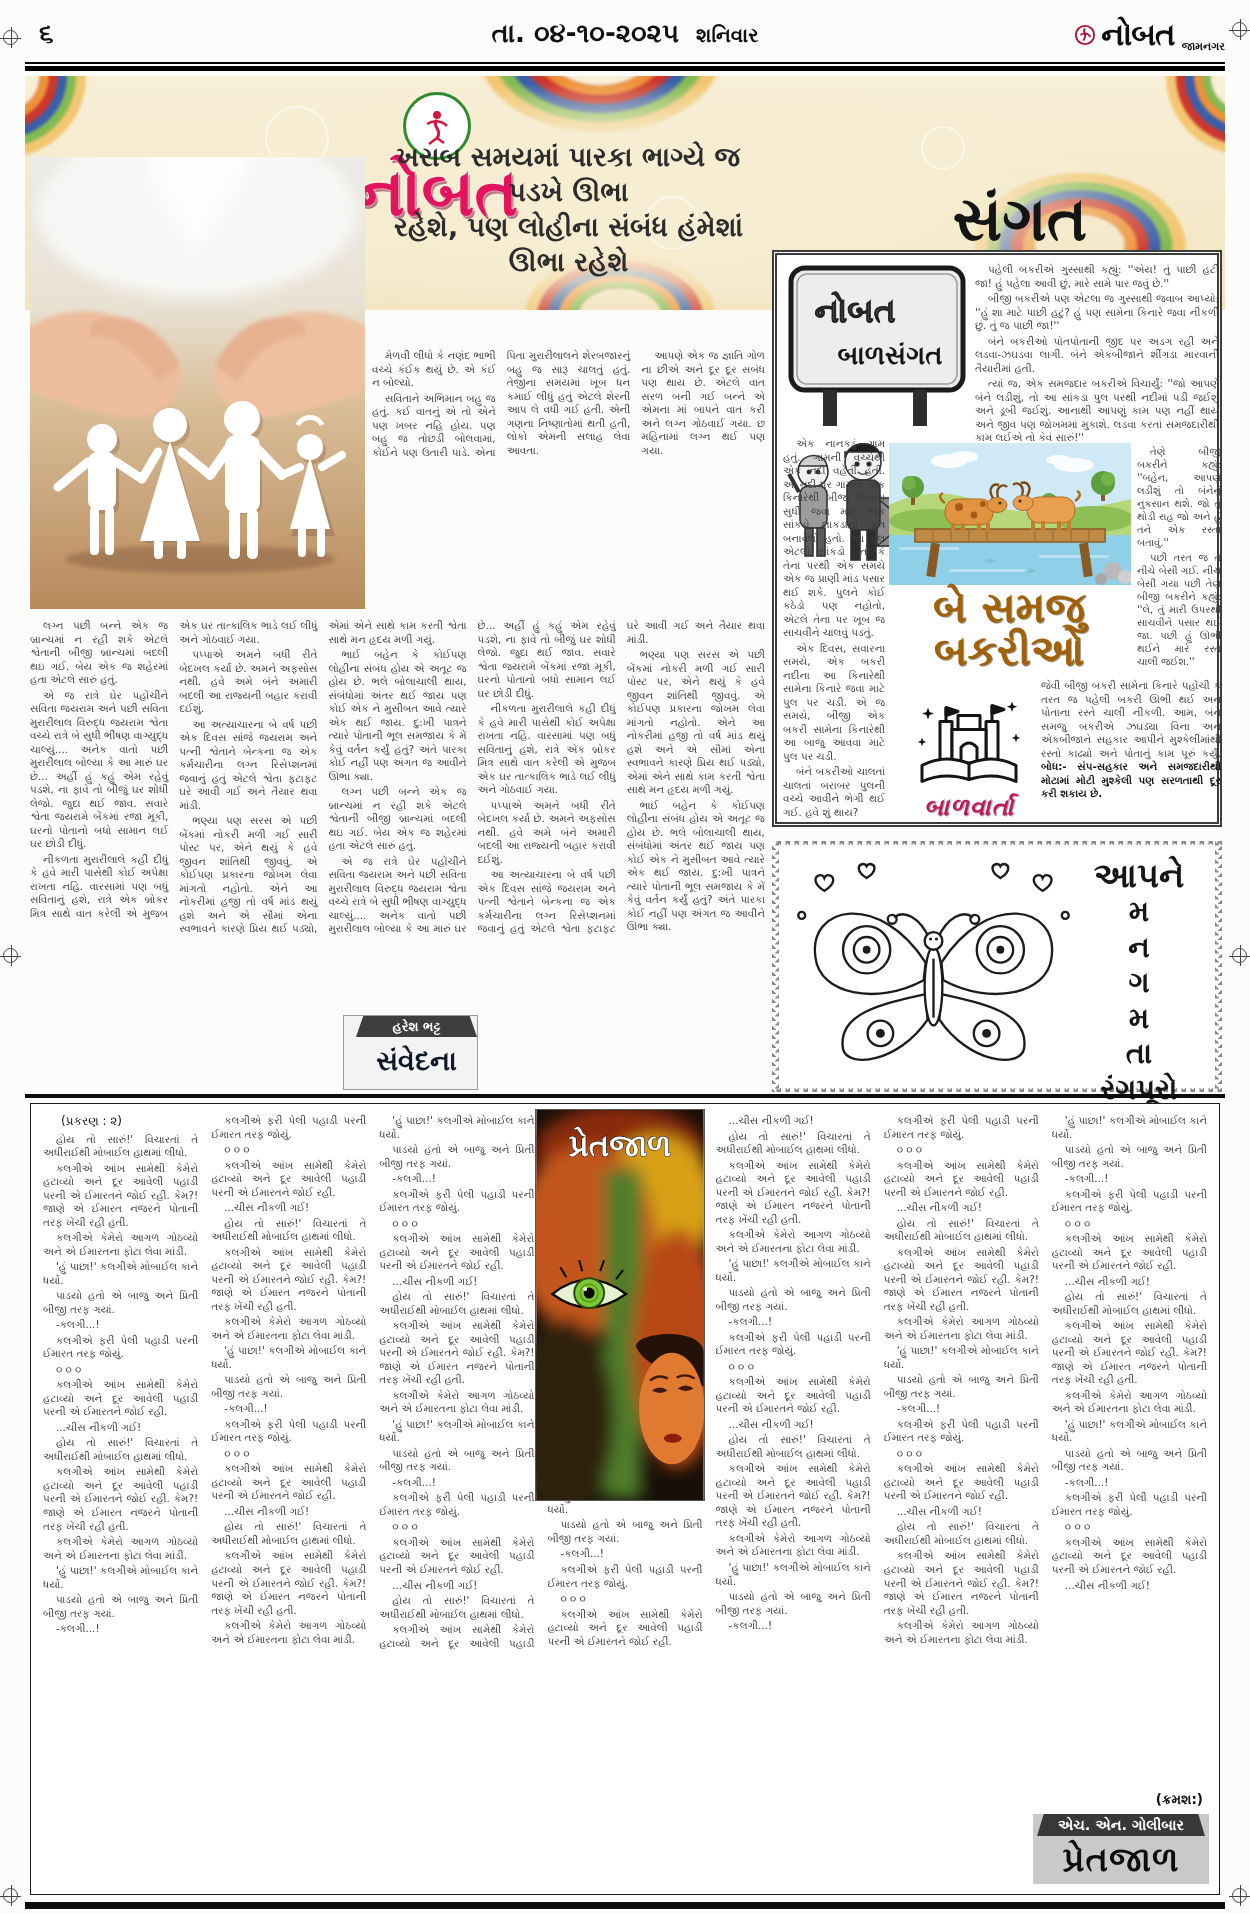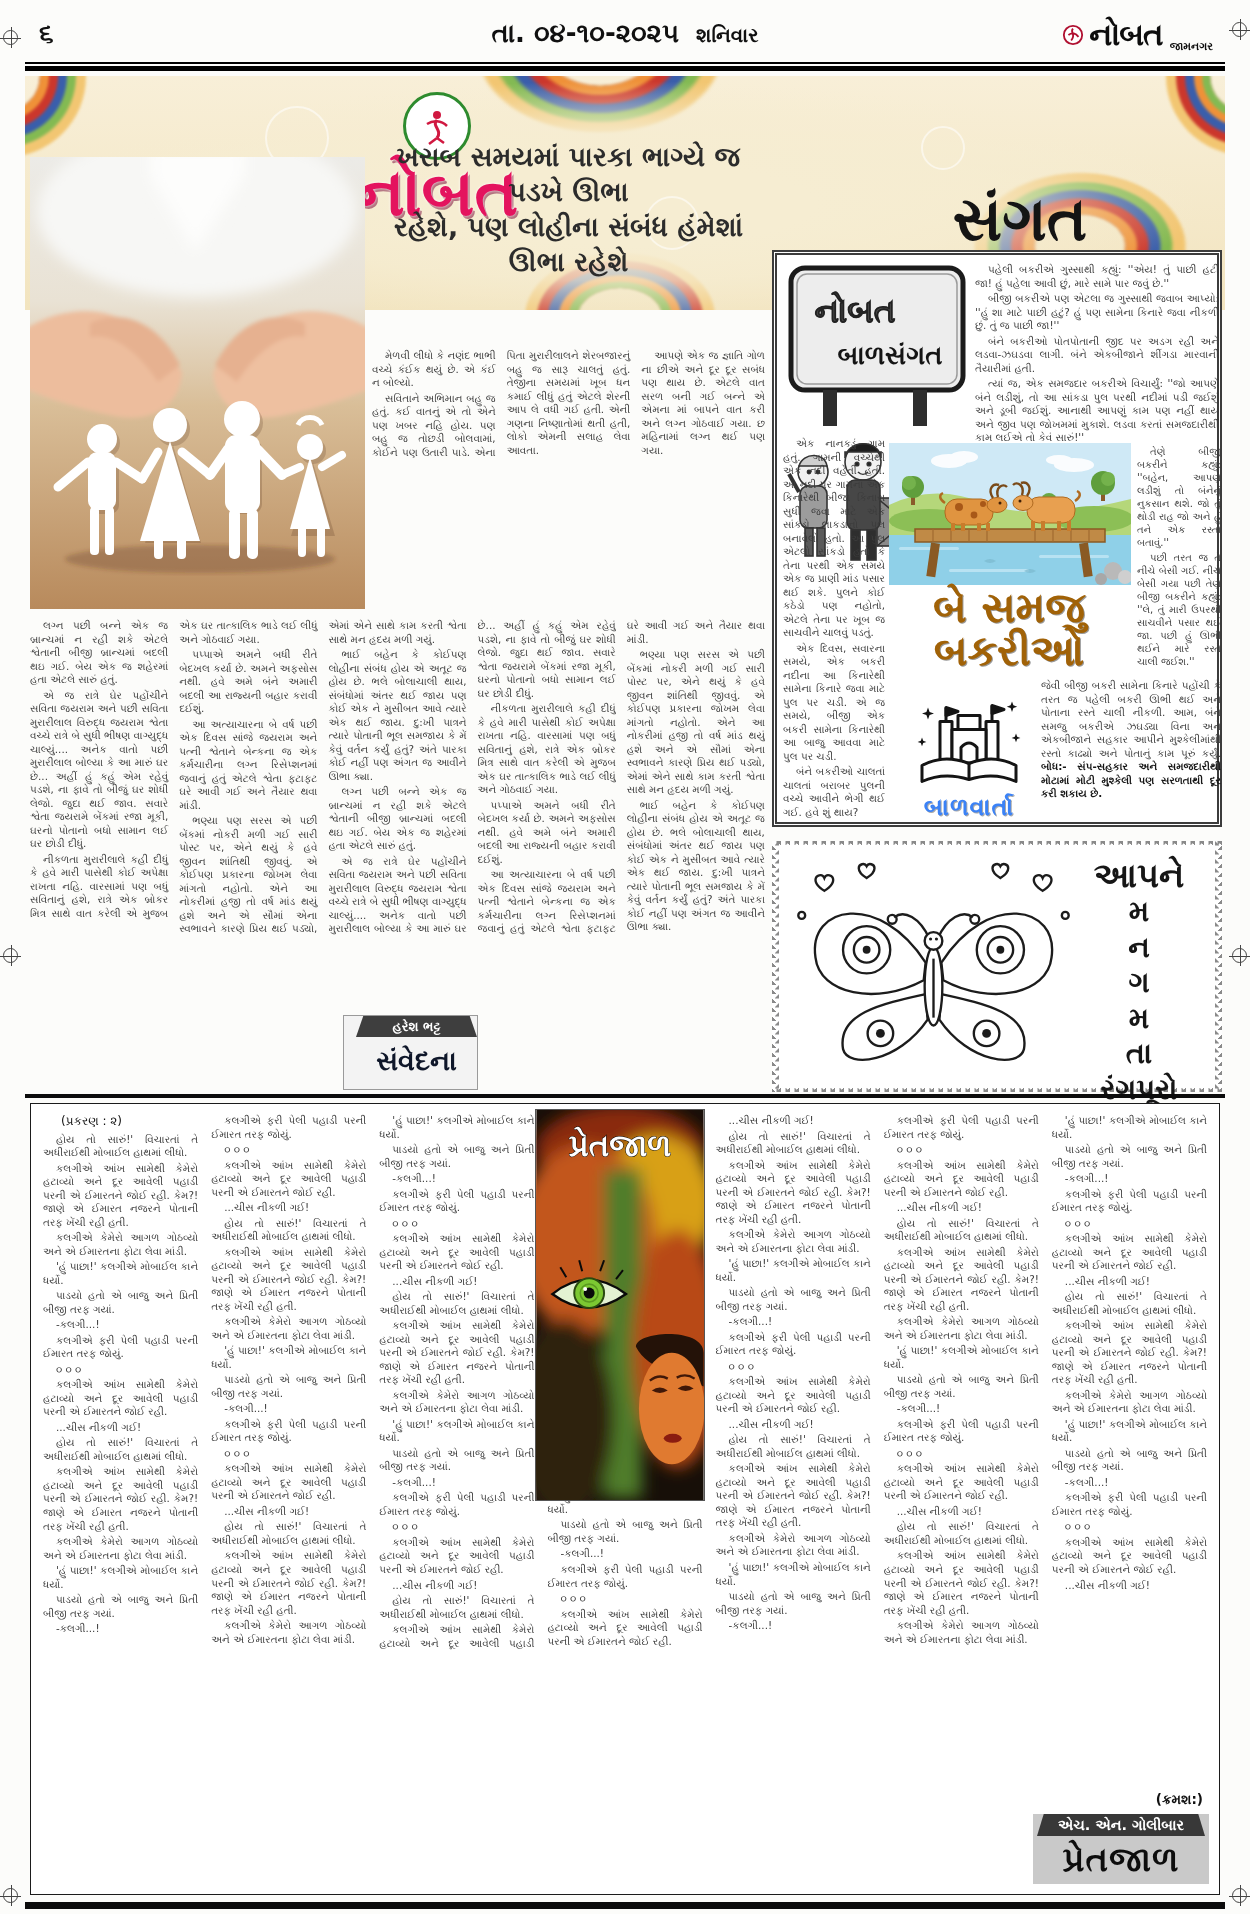--- a/index.html
+++ b/index.html
@@ -9,21 +9,21 @@
   
   .reg{position:absolute;width:13px;height:13px;border:1.3px solid #444;border-radius:50%;}
   .reg::before,.reg::after{content:"";position:absolute;background:#444;}
   .reg::before{left:-4px;right:-4px;top:50%;height:1px;}
   .reg::after{top:-4px;bottom:-4px;left:50%;width:1px;}
   
   #topbar{left:25px;top:6px;width:1200px;height:54px;}
   .pagenum{position:absolute;left:14px;top:12px;font-size:26px;font-weight:800;color:#111;}
   .dateline{position:absolute;left:0;right:0;top:12px;text-align:center;font-size:26px;font-weight:800;color:#101010;}
   .dateline .day{font-size:20px;font-weight:700;margin-left:8px;}
-  .brand{position:absolute;right:12px;top:10px;text-align:center;color:#0d0d0d;}
+  .brand{position:absolute;right:0;top:10px;text-align:center;color:#0d0d0d;}
   .brand .bt{font-size:31px;font-weight:900;letter-spacing:-1px;display:inline-block;vertical-align:middle;}
   .brand .city{font-size:11px;font-weight:700;display:inline-block;vertical-align:bottom;margin-left:2px;}
   #toprule{left:25px;top:62px;width:1200px;}
   #toprule .r1{height:2px;background:#000;}
   #toprule .r2{height:5px;background:#000;margin-top:2px;}
   
   #masthead{left:25px;top:76px;width:1200px;height:234px;overflow:hidden;
             background:linear-gradient(#f8efd8,#f2e4bf);}
   .sw{position:absolute;width:70px;height:70px;border-radius:50%;opacity:.92;filter:blur(1.5px);
       box-shadow:0 0 0 9px #ef8a2b,0 0 0 18px #c8281e,0 0 0 27px #2a52a8,0 0 0 36px #7ab648,0 0 0 46px #f2c36a;}
@@ -54,21 +54,21 @@
   #sanved .nm{font-size:27px;font-weight:900;color:#0f172a;line-height:48px;}
   
   #kidsbox{left:772px;top:250px;width:450px;height:577px;background:#fff;border:5px double #3c3c3c;box-sizing:border-box;}
   #kidsbox .in{position:absolute;inset:0;}
   #k-text-a{left:198px;top:8px;width:244px;height:178px;}
   #k-text-c{left:6px;top:182px;width:102px;height:388px;}
   #k-text-r{left:360px;top:190px;width:84px;height:230px;font-size:10px;}
   #k-title{left:104px;top:332px;width:256px;text-align:center;font-weight:700;color:#a16207;
            font-size:42px;line-height:1.02;text-shadow:1px 1px 0 #999;}
   #k-castle{left:126px;top:438px;width:132px;text-align:center;}
-  #k-castle .lbl{font-size:24px;font-weight:900;color:#3b82f6;letter-spacing:1px;text-shadow:1px 1px 0 #aaa;}
+  #k-castle .lbl{font-size:24px;font-weight:900;color:#be185d;letter-spacing:1px;text-shadow:1px 1px 0 #aaa;font-style:italic;}
   #k-moral{left:264px;top:424px;width:180px;height:148px;}
   #k-moral b{font-weight:800;color:#161616;}
   
   #colorbox{left:772px;top:841px;width:450px;height:251px;background:#fff;}
   .teeth{position:absolute;background:
      linear-gradient(-135deg,#8a8a8a 3px,transparent 0) 0 0/9px 7px repeat-x,
      linear-gradient(135deg,#8a8a8a 3px,transparent 0) 4.5px 0/9px 7px repeat-x;height:7px;left:0;right:0;}
   .teeth.b{transform:scaleY(-1);}
   .teethv{position:absolute;width:7px;top:0;bottom:0;background:
      linear-gradient(45deg,#8a8a8a 3px,transparent 0) 0 0/7px 9px repeat-y,

